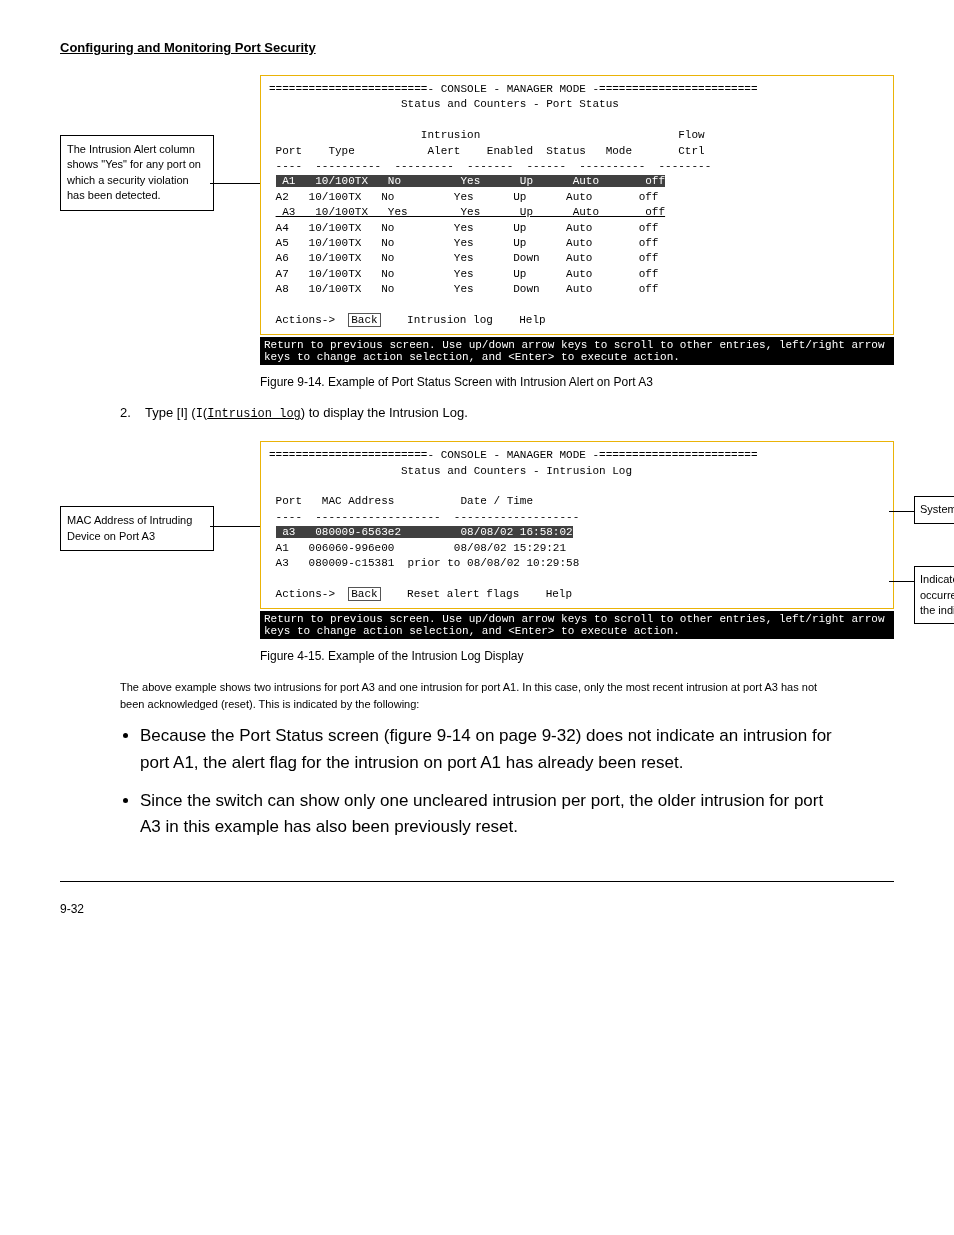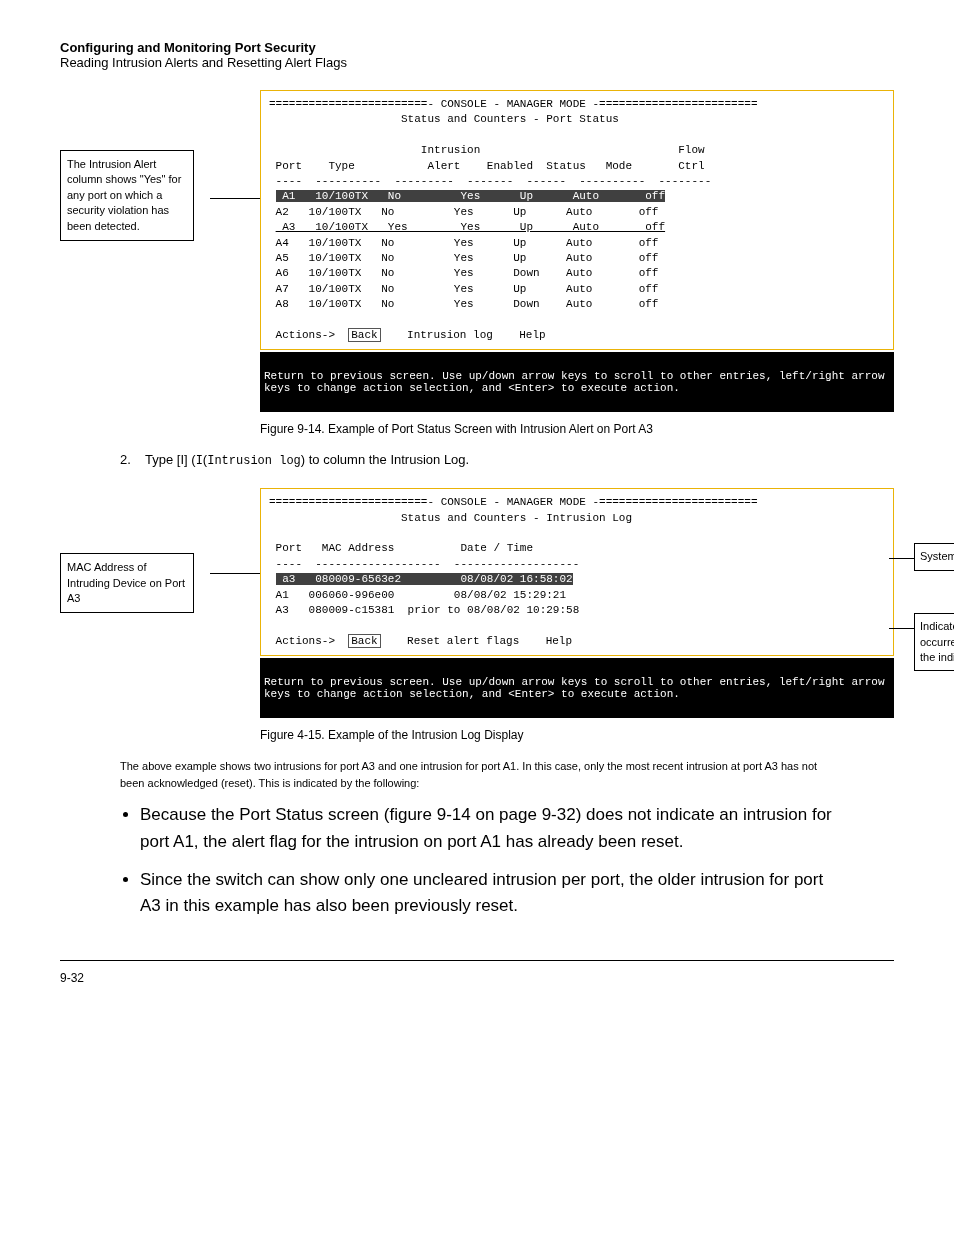--- a/index.html
+++ b/index.html
@@ -12,20 +12,21 @@
       min-height: 1235px;
       padding: 40px 60px;
     }
 
     .page-header {
       margin-bottom: 20px;
     }
     .page-header .title-bold {
       font-weight: bold;
       font-size: 13px;
+      text-decoration: underline;
     }
     .page-header .subtitle {
       font-size: 13px;
     }
 
     .terminal-box {
       border: 1px solid #eab308;
       background: #fff;
       font-family: 'Courier New', Courier, monospace;
       font-size: 11px;
@@ -51,21 +52,21 @@
       position: relative;
     }
 
     .callout-box {
       position: absolute;
       left: 0;
       border: 1px solid #000;
       background: #fff;
       font-size: 11px;
       padding: 6px;
-      width: 134px;
+      width: 154px;
       line-height: 1.4;
     }
 
     .figure-caption {
       font-size: 12px;
       margin: 8px 0 16px 200px;
       font-weight: normal;
     }
     .figure-caption strong {
       font-weight: normal;
@@ -75,20 +76,21 @@
       margin: 10px 0 20px 60px;
       font-size: 13px;
     }
     .mono-inline {
       font-family: 'Courier New', Courier, monospace;
       font-size: 12px;
     }
     .underline-mono {
       font-family: 'Courier New', Courier, monospace;
       font-size: 12px;
+      text-decoration: underline;
     }
 
     .body-text {
       margin: 10px 60px 10px 60px;
       font-size: 11px;
       line-height: 1.55;
     }
 
     .bullet-list {
       margin: 8px 60px 8px 80px;
@@ -96,43 +98,42 @@
       line-height: 1.55;
     }
     .bullet-list li {
       margin-bottom: 12px;
       list-style-type: disc;
     }
 
     .page-footer {
       margin-top: 40px;
       border-top: 1px solid #000;
-      padding-top: 10px;
+      padding-top: 20px;
       font-size: 12px;
     }
 
     .status-bar {
       background: #000;
       color: #fff;
       font-family: 'Courier New', Courier, monospace;
       font-size: 11px;
-      padding: 18px 4px;
+      padding: 2px 4px;
       margin-top: 2px;
     }
 
     .relative-wrap {
       position: relative;
     }
   </style>
 </head>
 <body>
 
 <div class="page-header">
   <div class="title-bold">Configuring and Monitoring Port Security</div>
-  <div class="subtitle">Reading Intrusion Alerts and Resetting Alert Flags</div>
 </div>
 
 <div class="figure-container">
   <div class="relative-wrap">
 
     <div class="callout-box" style="top: 60px;">
       <span>The Intrusion Alert column shows "Yes" for any port on which a security violation has been detected.</span>
     </div>
 
     <div style="position:absolute; top:108px; left:150px; width:52px; border-top:1px solid #000;"></div>
@@ -161,21 +162,21 @@
   </div>
 </div>
 
 <div class="figure-caption">
   <strong>Figure 9-14. Example of Port Status Screen with Intrusion Alert on Port A3</strong>
 </div>
 
 <div class="step-text">
   <span>2.</span>
   &nbsp;&nbsp;
-  <span>Type [I] (</span><span class="mono-inline">I</span><span>(</span><span class="underline-mono">Intrusion log</span><span>) to column the Intrusion Log.</span>
+  <span>Type [I] (</span><span class="mono-inline">I</span><span>(</span><span class="underline-mono">Intrusion log</span><span>) to display the Intrusion Log.</span>
 </div>
 
 <div class="figure-container">
   <div class="relative-wrap">
 
     <div class="callout-box" style="top: 65px;">
       <span>MAC Address of Intruding Device on Port A3</span>
     </div>
 
     <div style="position:absolute; top:85px; left:150px; width:52px; border-top:1px solid #000;"></div>

